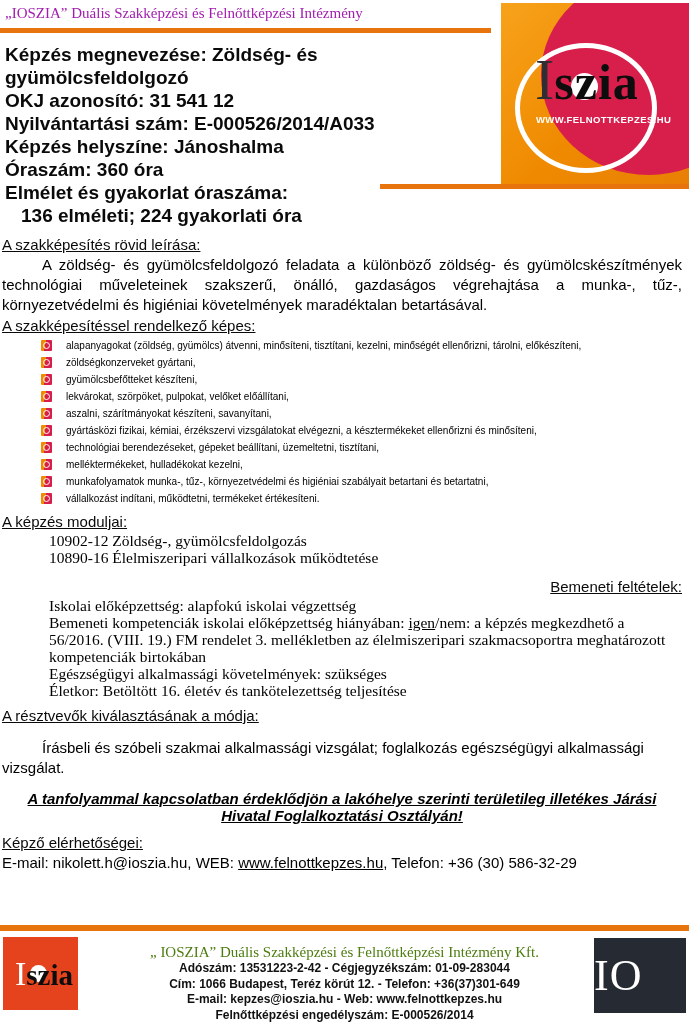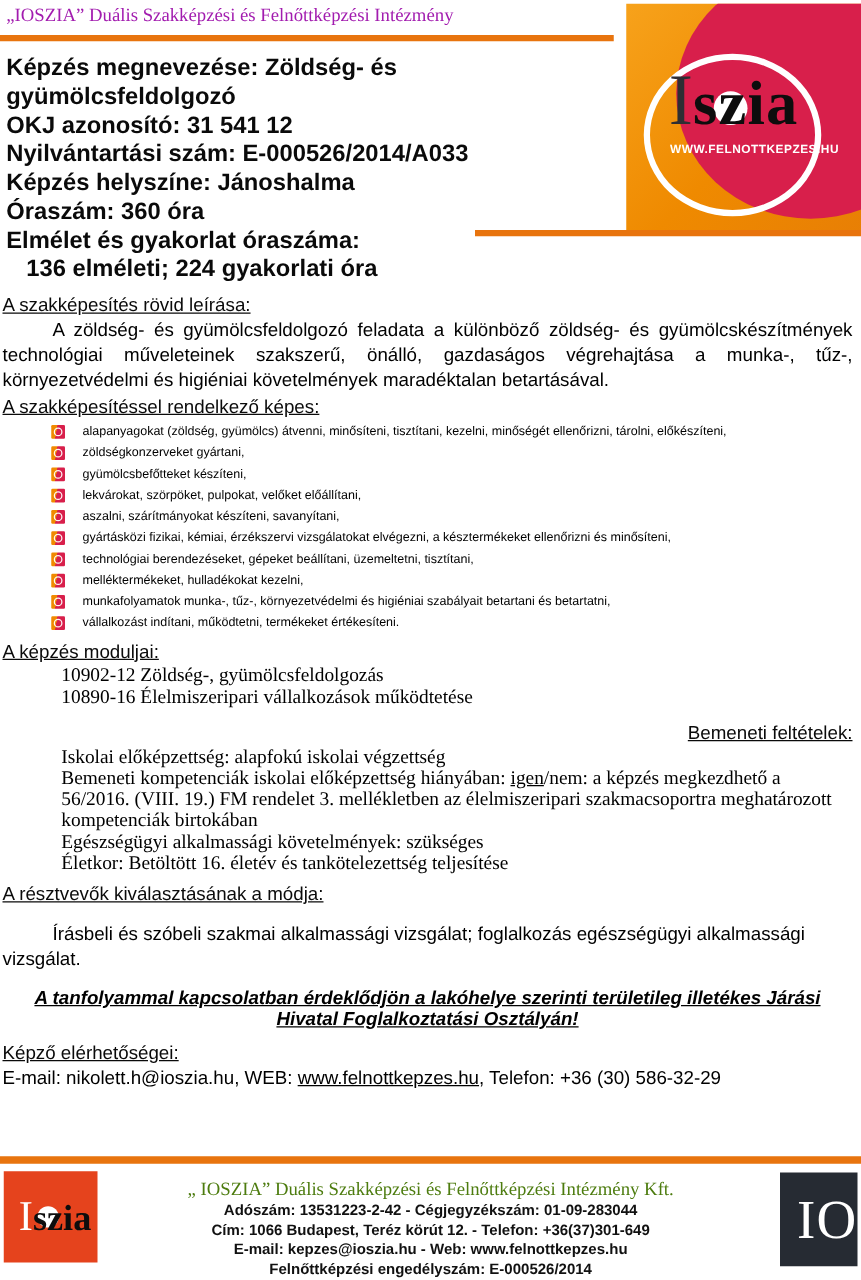--- a/index.html
+++ b/index.html
@@ -60,22 +60,22 @@
   .footer-rule{position:absolute;left:0;top:925px;width:689px;height:6px;background:#E8740E;}
   .footer{position:absolute;left:0;top:936px;width:689px;height:88px;}
   .footer-left-logo{position:absolute;left:3px;top:1px;width:75px;height:73px;background:#E5431D;overflow:hidden;}
   .fl-dot{position:absolute;left:27px;top:28px;width:17px;height:17px;background:#fff;border-radius:50%;}
   .fl-word{position:absolute;left:12px;top:20px;font-family:"Liberation Serif",serif;line-height:1;}
   .fl-word .fl-i{font-size:34px;color:#ffffff;}
   .fl-word .fl-szia{font-size:29px;font-weight:bold;color:#0d0d0d;}
   .footer-center{position:absolute;left:95px;right:95px;top:8px;text-align:center;}
   .footer-company{font-family:"Liberation Serif",serif;font-size:15px;line-height:17px;color:#4d7c0f;}
   .footer-info{font-size:12px;line-height:15.5px;color:#111;font-weight:bold;}
-  .footer-right-logo{position:absolute;right:3px;top:2px;width:62px;height:75px;background:#262B33;
-        display:flex;align-items:center;justify-content:flex-end;}
+  .footer-right-logo{position:absolute;right:3px;top:2px;width:92px;height:75px;background:#262B33;
+        display:flex;align-items:center;justify-content:flex-start;}
   .fr-io{font-family:"Liberation Serif",serif;font-size:44px;color:#fff;letter-spacing:1px;}
 </style>
 </head>
 <body>
 
 <div class="page">
 
   <div class="doc-title">„IOSZIA” Duális Szakképzési és Felnőttképzési Intézmény</div>
   <div class="title-rule"></div>
 

